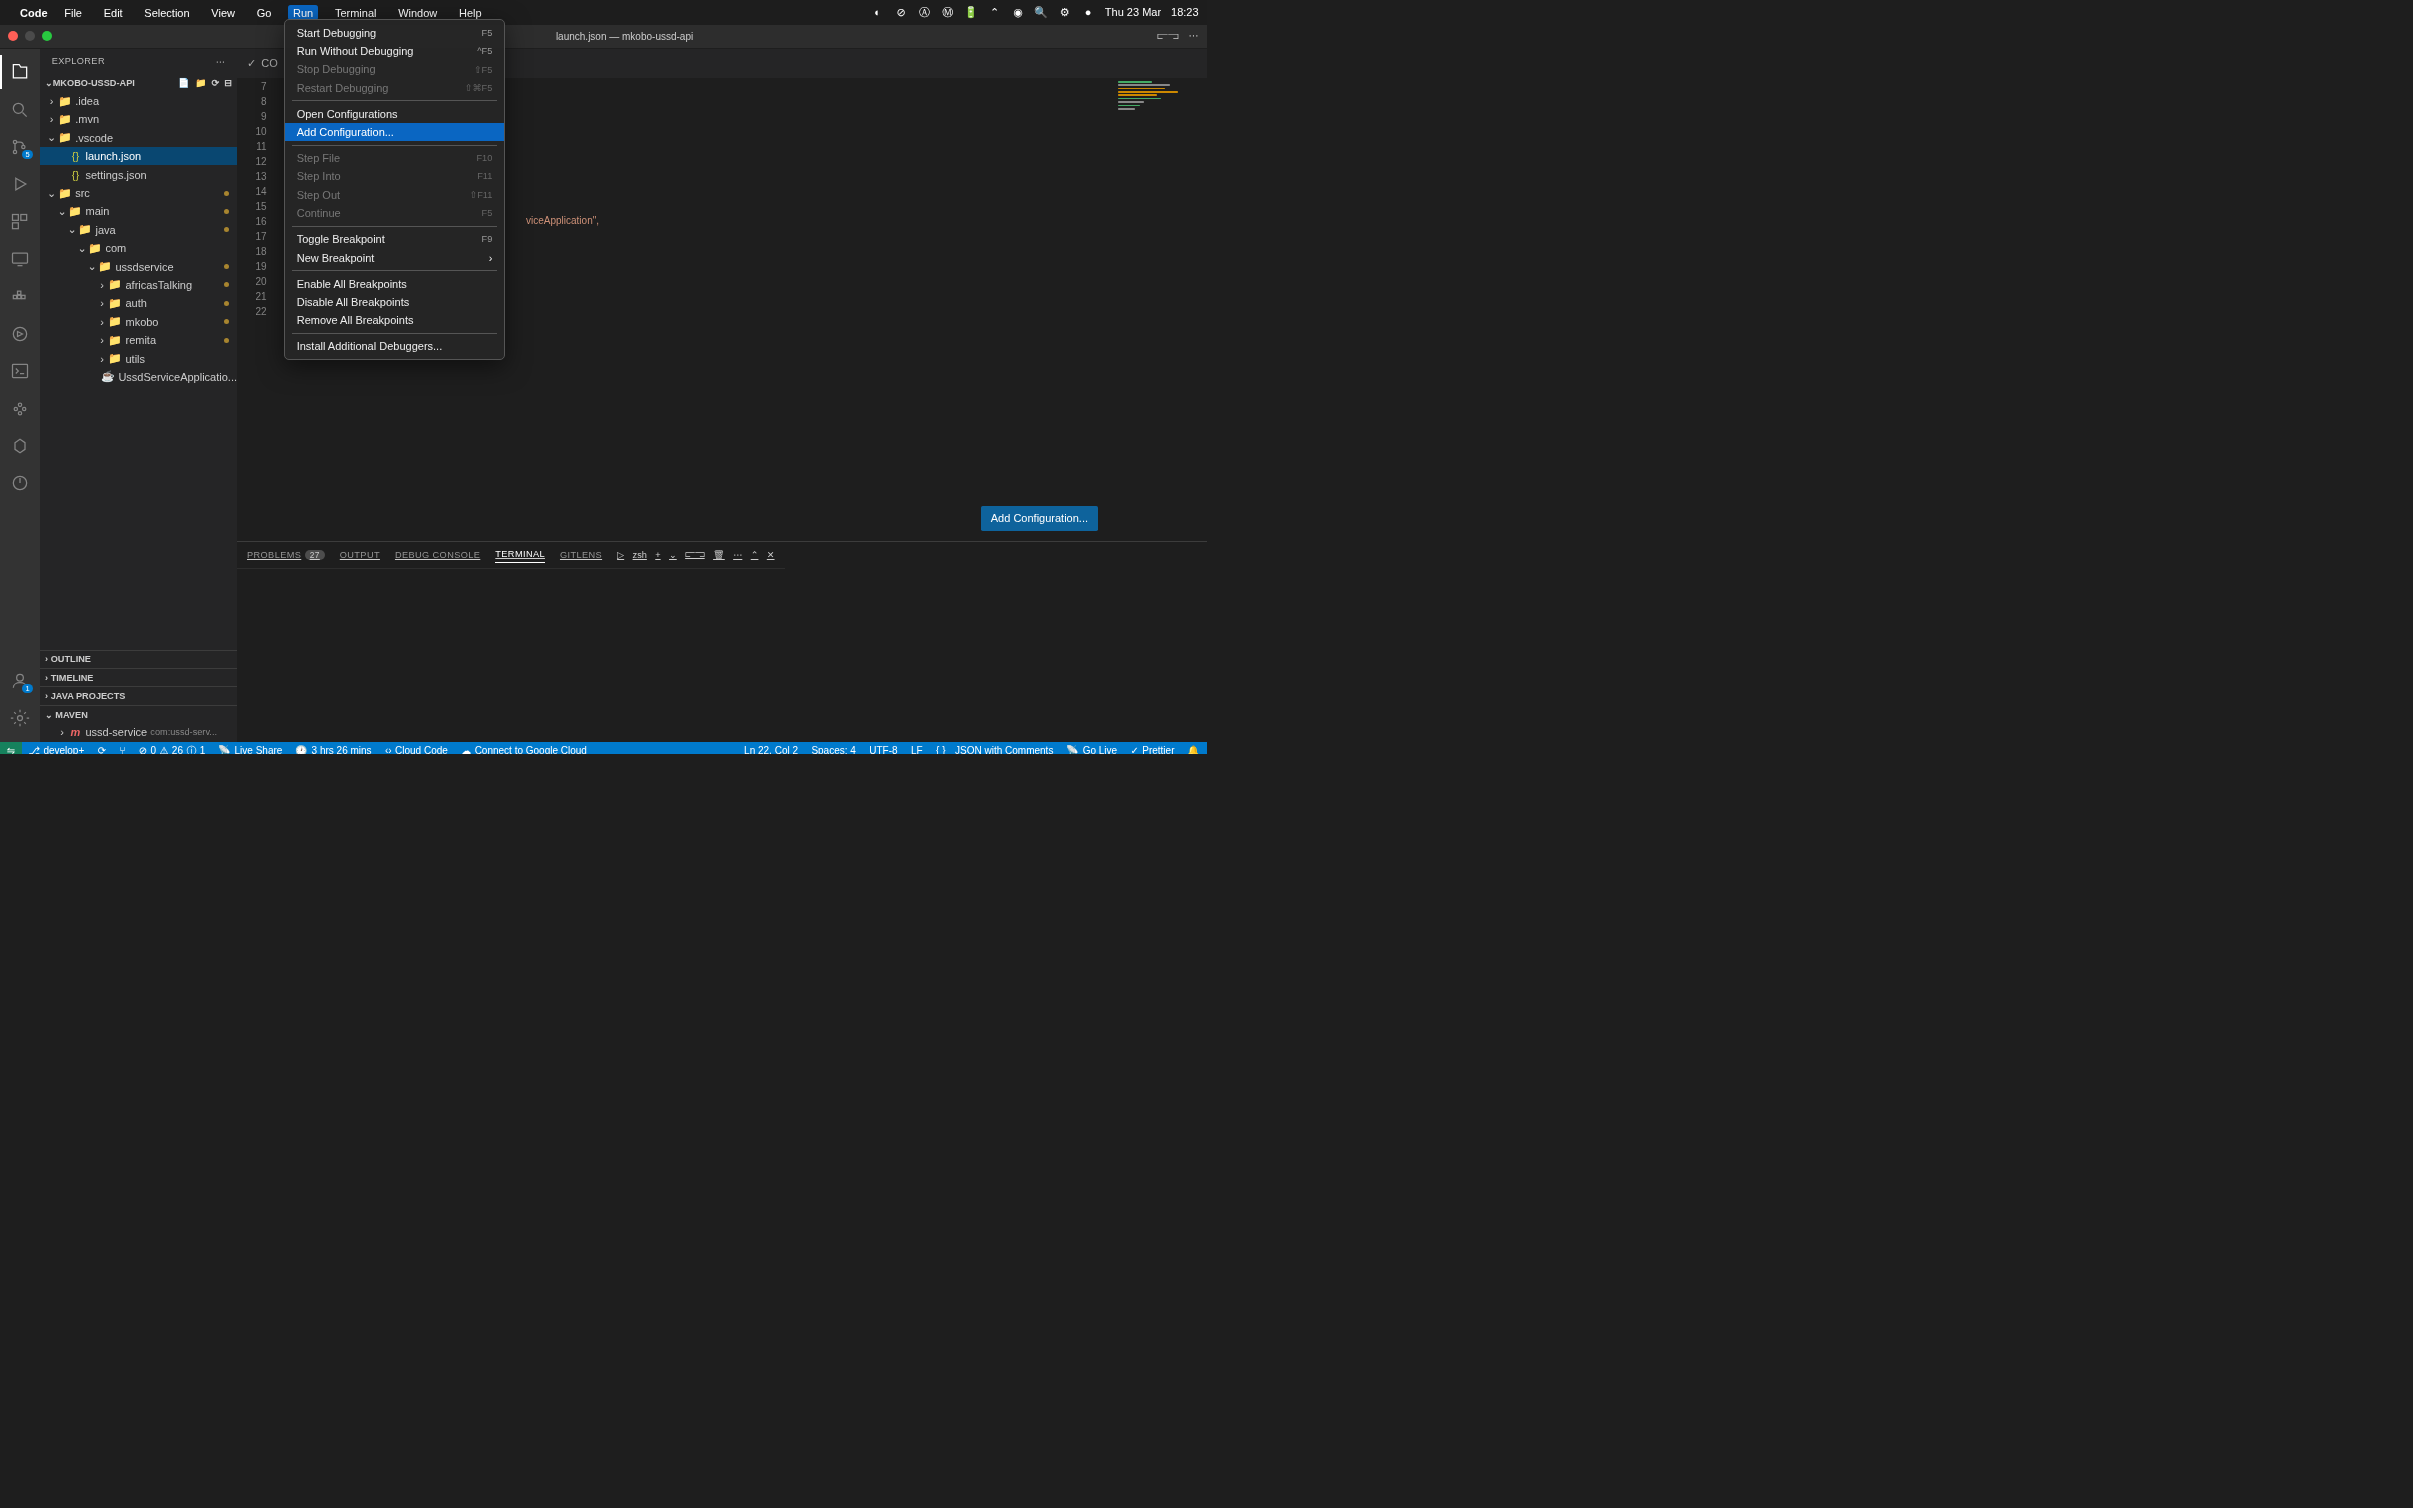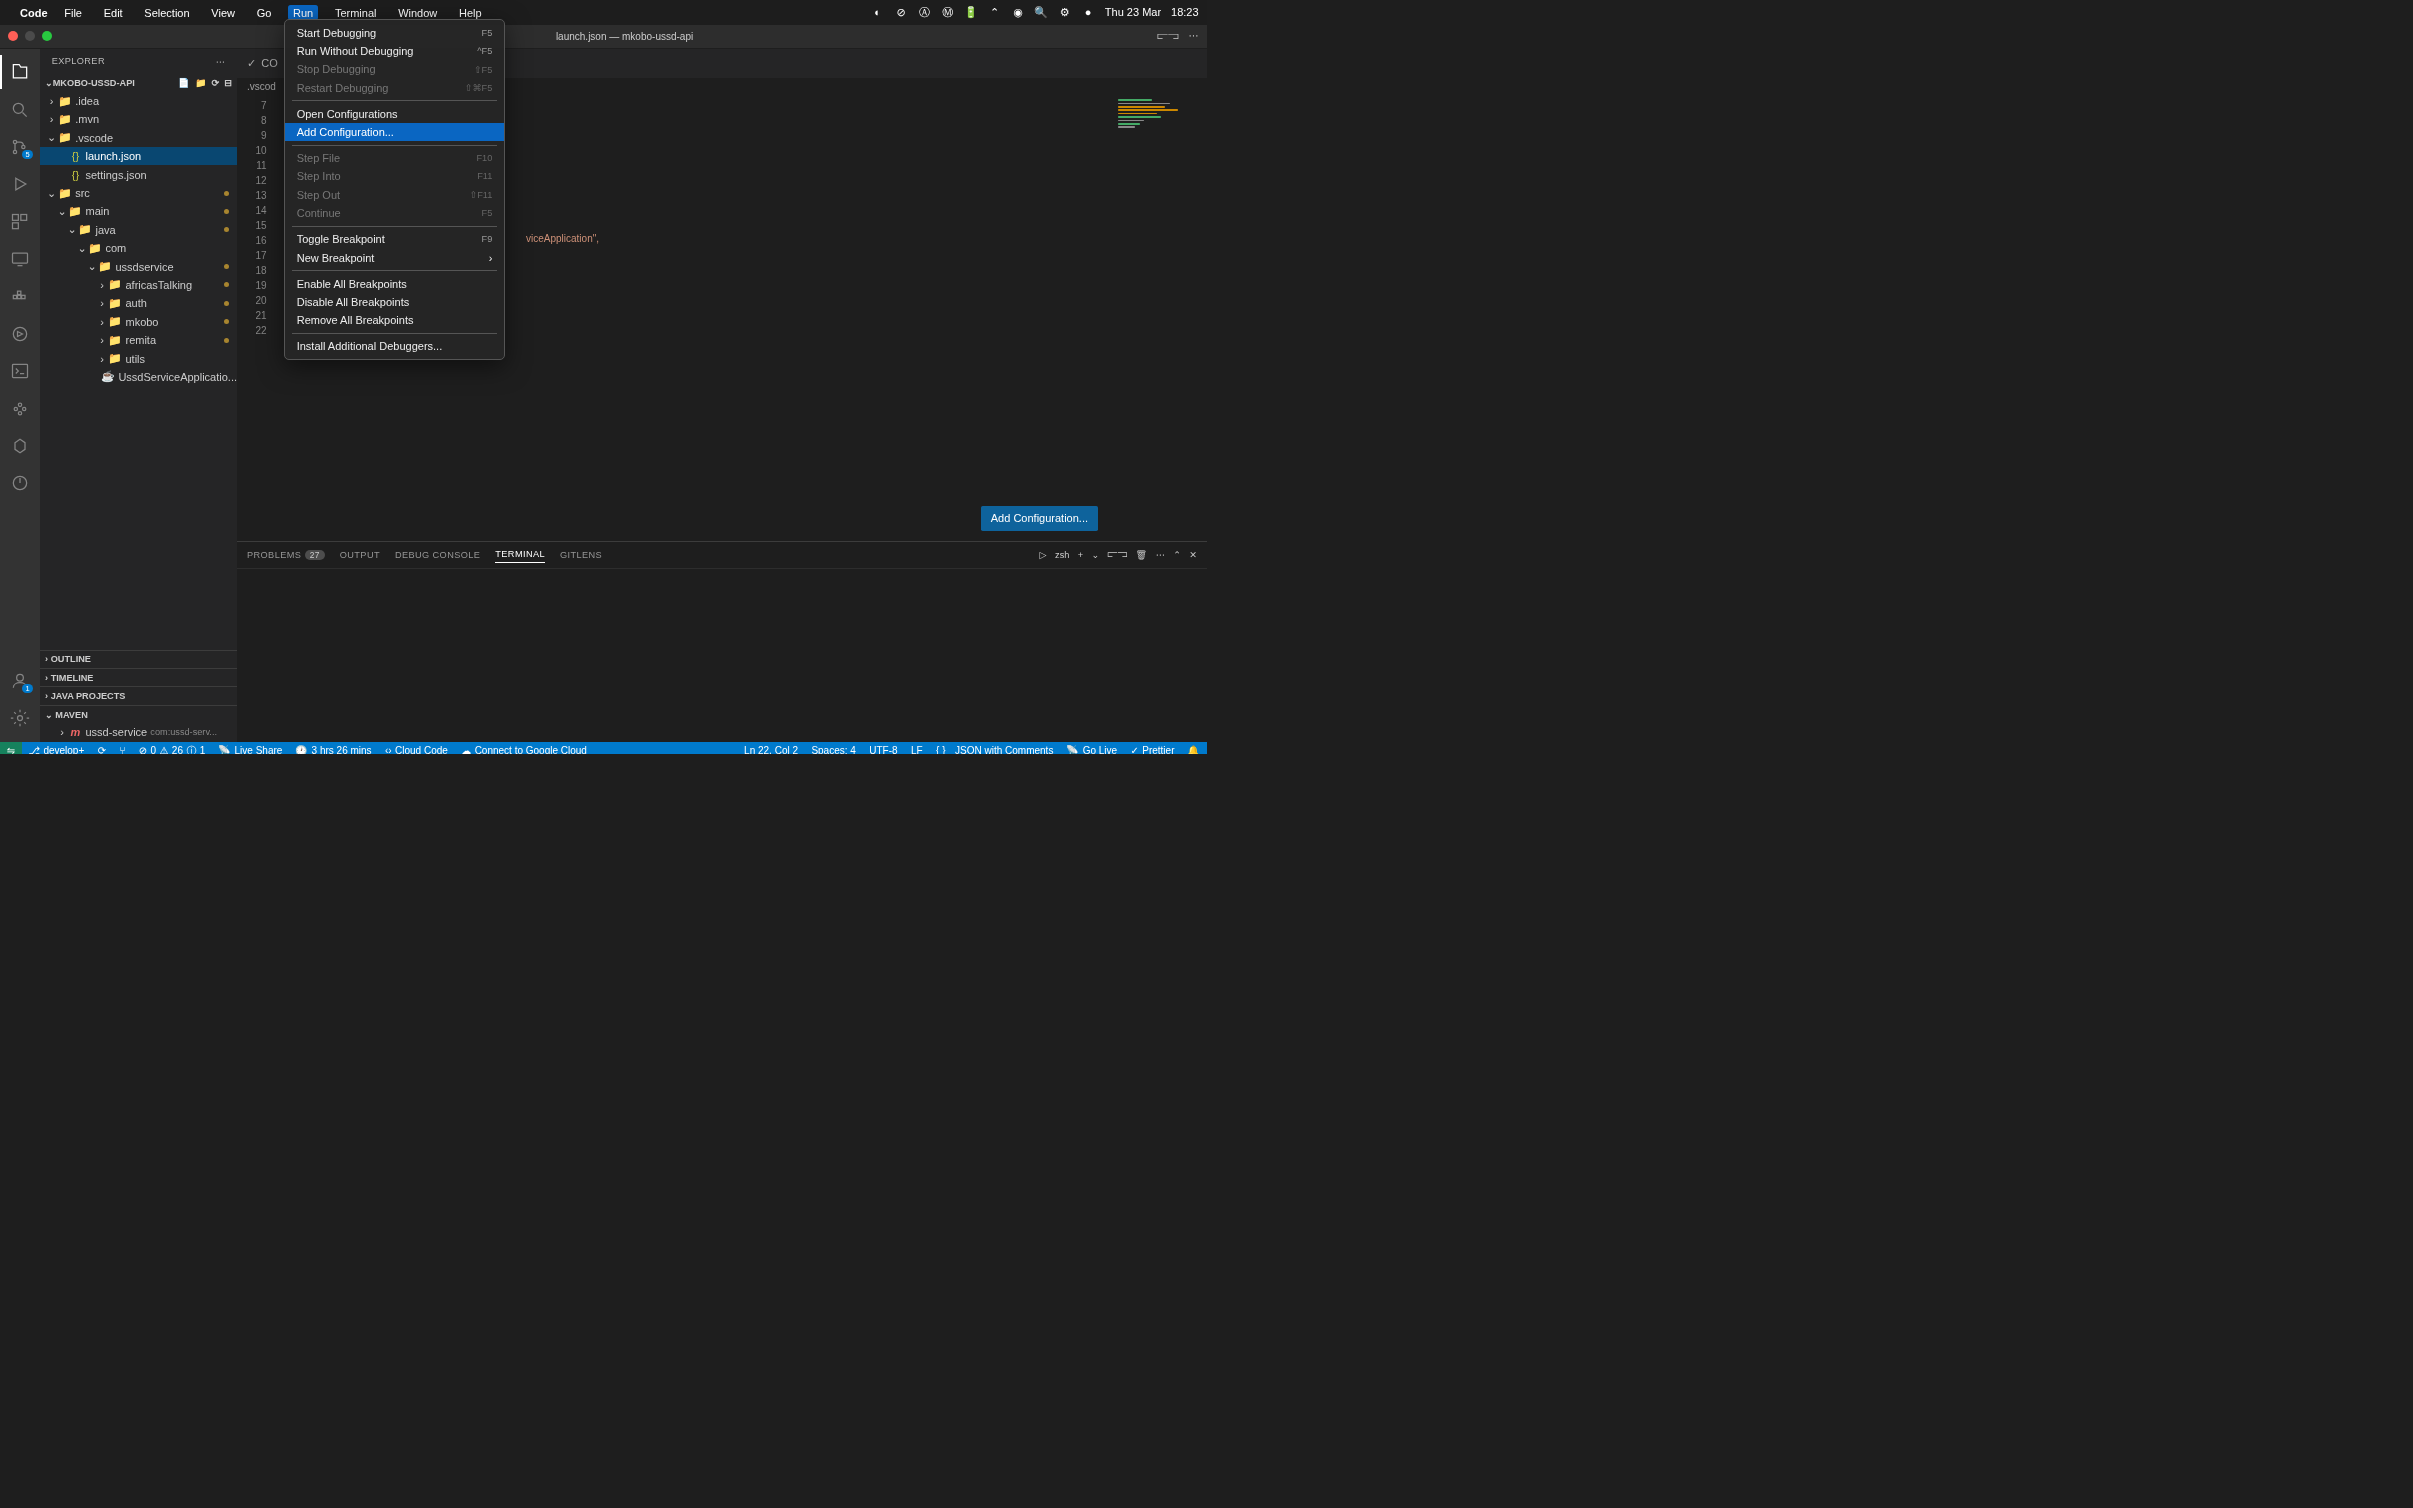--- a/index.html
+++ b/index.html
@@ -54,21 +54,21 @@
 .tab { height: 29px; padding: 0 10px; display: flex; align-items: center; gap: 5px; }
 .breadcrumb { height: 18.4px; display: flex; align-items: center; padding: 0 10px; font-size: 10px; color: #a0a0a0; gap: 3.4px; }
 .editor-body { flex: 1; display: flex; position: relative; }
 .gutter { width: 38px; background: #1e1e1e; text-align: right; padding-right: 8.4px; color: #858585; font-family: Menlo, monospace; font-size: 10px; line-height: 15px; padding-top: 1.7px; }
 .code { flex: 1; font-family: Menlo, monospace; font-size: 10px; line-height: 15px; color: #d4d4d4; padding-top: 1.7px; position: relative; }
 .minimap { width: 92px; background: #1e1e1e; position: relative; }
 .minimap-content { position: absolute; top: 3.4px; left: 3.4px; right: 3.4px; }
 .mm-line { height: 1.7px; margin-bottom: 1.7px; border-radius: 0.8px; }
 .add-config-btn { position: absolute; bottom: 10px; right: 17px; background: #0e639c; color: #fff; padding: 5px 10px; border-radius: 1.7px; font-size: 11px; }
 
-.panel { height: 201px; background: #1e1e1e; border-top: 0.8px solid #3c3c3c; display: flex; flex-direction: column; }
+.panel { height: 201px; background: #1e1e1e; border-top: 0.8px solid #3c3c3c; display: flex; flex-direction: row; text-decoration: underline; }
 .panel-tabs { height: 27px; display: flex; align-items: center; padding: 0 10px; gap: 15px; font-size: 9.2px; color: #969696; border-bottom: 0.8px solid #2d2d2d; }
 .panel-tab { padding: 3.4px 0; letter-spacing: 0.4px; }
 .panel-tab.active { color: #fff; border-bottom: 0.8px solid #fff; }
 .panel-tab .count { background: #4d4d4d; border-radius: 6.7px; padding: 0 5px; margin-left: 3.4px; font-size: 8.4px; color: #ccc; }
 .panel-right { margin-left: auto; display: flex; align-items: center; gap: 8.4px; color: #ccc; }
 .terminal-body { flex: 1; padding: 6.7px 10px; font-family: Menlo, monospace; font-size: 10px; color: #ccc; }
 
 .statusbar { height: 18.4px; background: #007acc; display: flex; align-items: center; font-size: 10px; color: #fff; padding: 0; }
 .statusbar .sb-item { padding: 0 6.7px; display: flex; align-items: center; gap: 3.4px; height: 18.4px; }
 .statusbar .remote { background: #16825d; height: 18.4px; display: flex; align-items: center; padding: 0 6.7px; }
@@ -344,23 +344,20 @@
     </div>
   </div>
 
   <div class="editor-area">
     <div class="tabs">
       <div class="tab" style="color:#aaa;">
         <span>✓</span>
         <span>CO</span>
       </div>
     </div>
-    <div class="breadcrumb">
-      <span>.vscod</span>
-    </div>
     <div class="editor-body">
       <div class="gutter" id="gutter">
           <div>7</div>
           <div>8</div>
           <div>9</div>
           <div>10</div>
           <div>11</div>
           <div>12</div>
           <div>13</div>
           <div>14</div>

